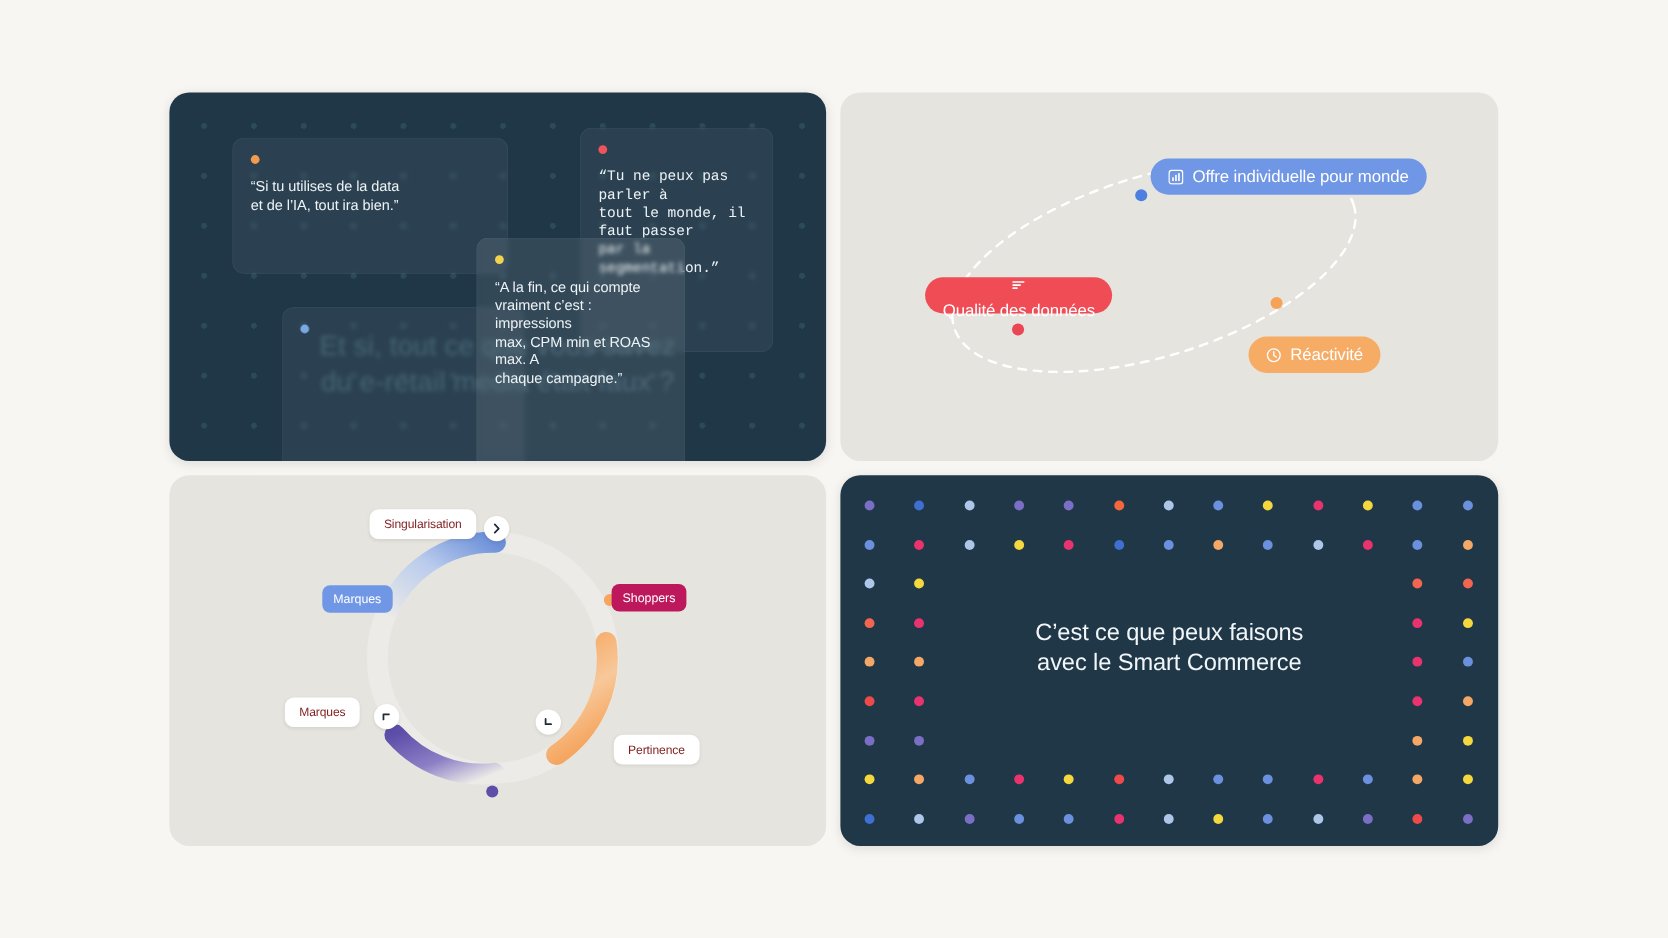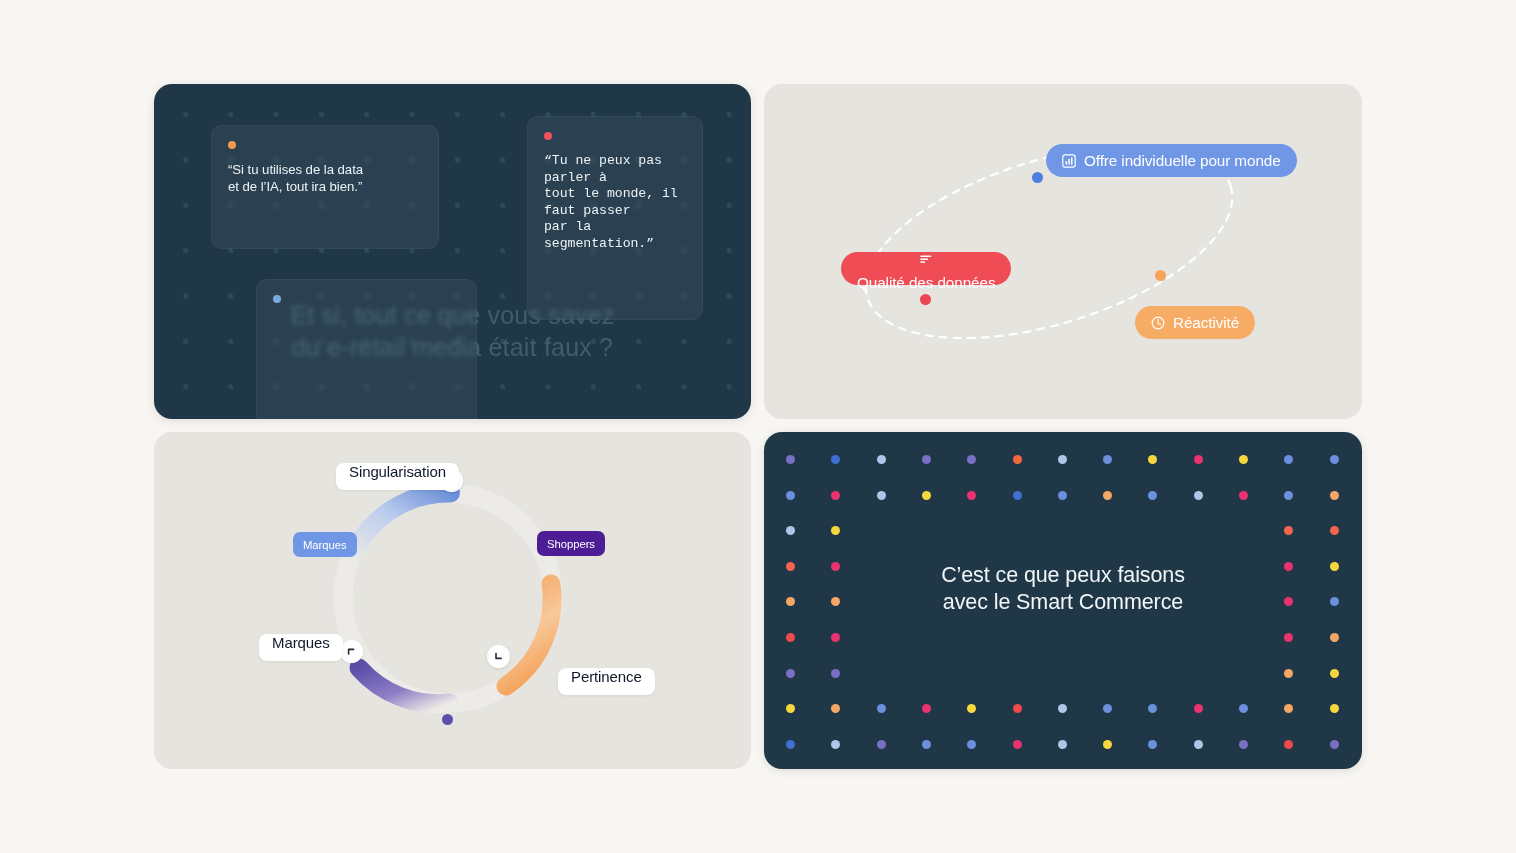--- a/index.html
+++ b/index.html
@@ -67,21 +67,21 @@
   .quote-text {
     position: absolute;
     left: 16px; right: 14px; top: 36px;
     color: #eef3f6;
     font-size: 13.2px;
     line-height: 16.6px;
     letter-spacing: -0.05px;
     white-space: pre-line;
   }
 
-  #qc-0 { left:  57px; top:  41px; width: 228px; height: 124px; }
+  #qc-0 { left:  57px; top:  41px; width: 251px; height: 124px; }
   #qc-1 { left: 373px; top:  32px; width: 176px; height: 204px; font-family: Liberation Mono, monospace; }
   #qc-2 { left: 102px; top: 195px; width: 221px; height: 200px; }
   #qc-3 { left: 279px; top: 132px; width: 190px; height: 213px;
           background: rgba(255,255,255,0.085); }
 
   
   #panel-orbit {
     left: 764px; top: 84px; width: 598px; height: 335px;
     background: #e6e4df;
   }
@@ -119,27 +119,27 @@
   
   #panel-ring {
     left: 154px; top: 432px; width: 597px; height: 337px;
     background: #e6e4df;
   }
   #ring-svg { position: absolute; left: 0; top: 0; }
 
   .ring-label {
     position: absolute;
     display: flex;
-    align-items: flex-start;
+    align-items: center;
     height: 27px;
     padding: 0 13px;
     border-radius: 8px;
     background: #ffffff;
-    color: #0f172a;
-    font-size: 15px;
+    color: #7f1d1d;
+    font-size: 11px;
     letter-spacing: -0.1px;
     white-space: nowrap;
     box-shadow: 0 1px 3px rgba(0,0,0,0.07);
   }
   #lbl-singularisation { left: 182px; top: 31px; }
   #lbl-commerce        { left: 105px; top: 202px; }
   #lbl-pertinence      { left: 404px; top: 236px; }
 
   .ring-tag {
     position: absolute;
@@ -147,21 +147,21 @@
     align-items: center;
     height: 25px;
     padding: 6px 10px;
     border-radius: 7px;
     color: #ffffff;
     font-size: 11.3px;
     letter-spacing: -0.05px;
     white-space: nowrap;
   }
   #tag-marques  { left: 139px; top: 100px; background: #7096e6; }
-  #tag-shoppers { left: 383px; top:  99px; background: #4c1d95; }
+  #tag-shoppers { left: 402px; top:  99px; background: #be185d; }
 
   .ring-handle {
     position: absolute;
     width: 23px; height: 23px;
     border-radius: 50%;
     background: #ffffff;
     display: flex;
     align-items: center;
     justify-content: center;
     box-shadow: 0 1px 3px rgba(0,0,0,0.10);
@@ -222,20 +222,27 @@
       <div class="quote-dot" style="background:#f0535b"></div>
       <div class="quote-text">“Tu ne peux pas parler à
 tout le monde, il faut passer
 par la segmentation.”</div>
     </div>
 
     <div class="quote-card" id="qc-2">
       <div class="quote-dot" style="background:#7aa8e0"></div>
     </div>
 
+    <div class="quote-card" id="qc-3">
+      <div class="quote-dot" style="background:#f2d34e"></div>
+      <div class="quote-text">“A la fin, ce qui compte
+vraiment c’est : impressions
+max, CPM min et ROAS max. A
+chaque campagne.”</div>
+    </div>
   </div>
 
   <div class="panel" id="panel-orbit">
     <svg id="orbit-svg" width="598" height="335">
       <ellipse cx="285" cy="158" rx="190" ry="82" transform="rotate(-17 285 158)" fill="none" stroke="#ffffff" stroke-width="2.2" stroke-dasharray="7 7" stroke-linecap="round"></ellipse>
     </svg>
 
     <div class="orbit-node" id="node-blue"></div>
     <div class="orbit-node" id="node-red"></div>
     <div class="orbit-node" id="node-orange"></div>

